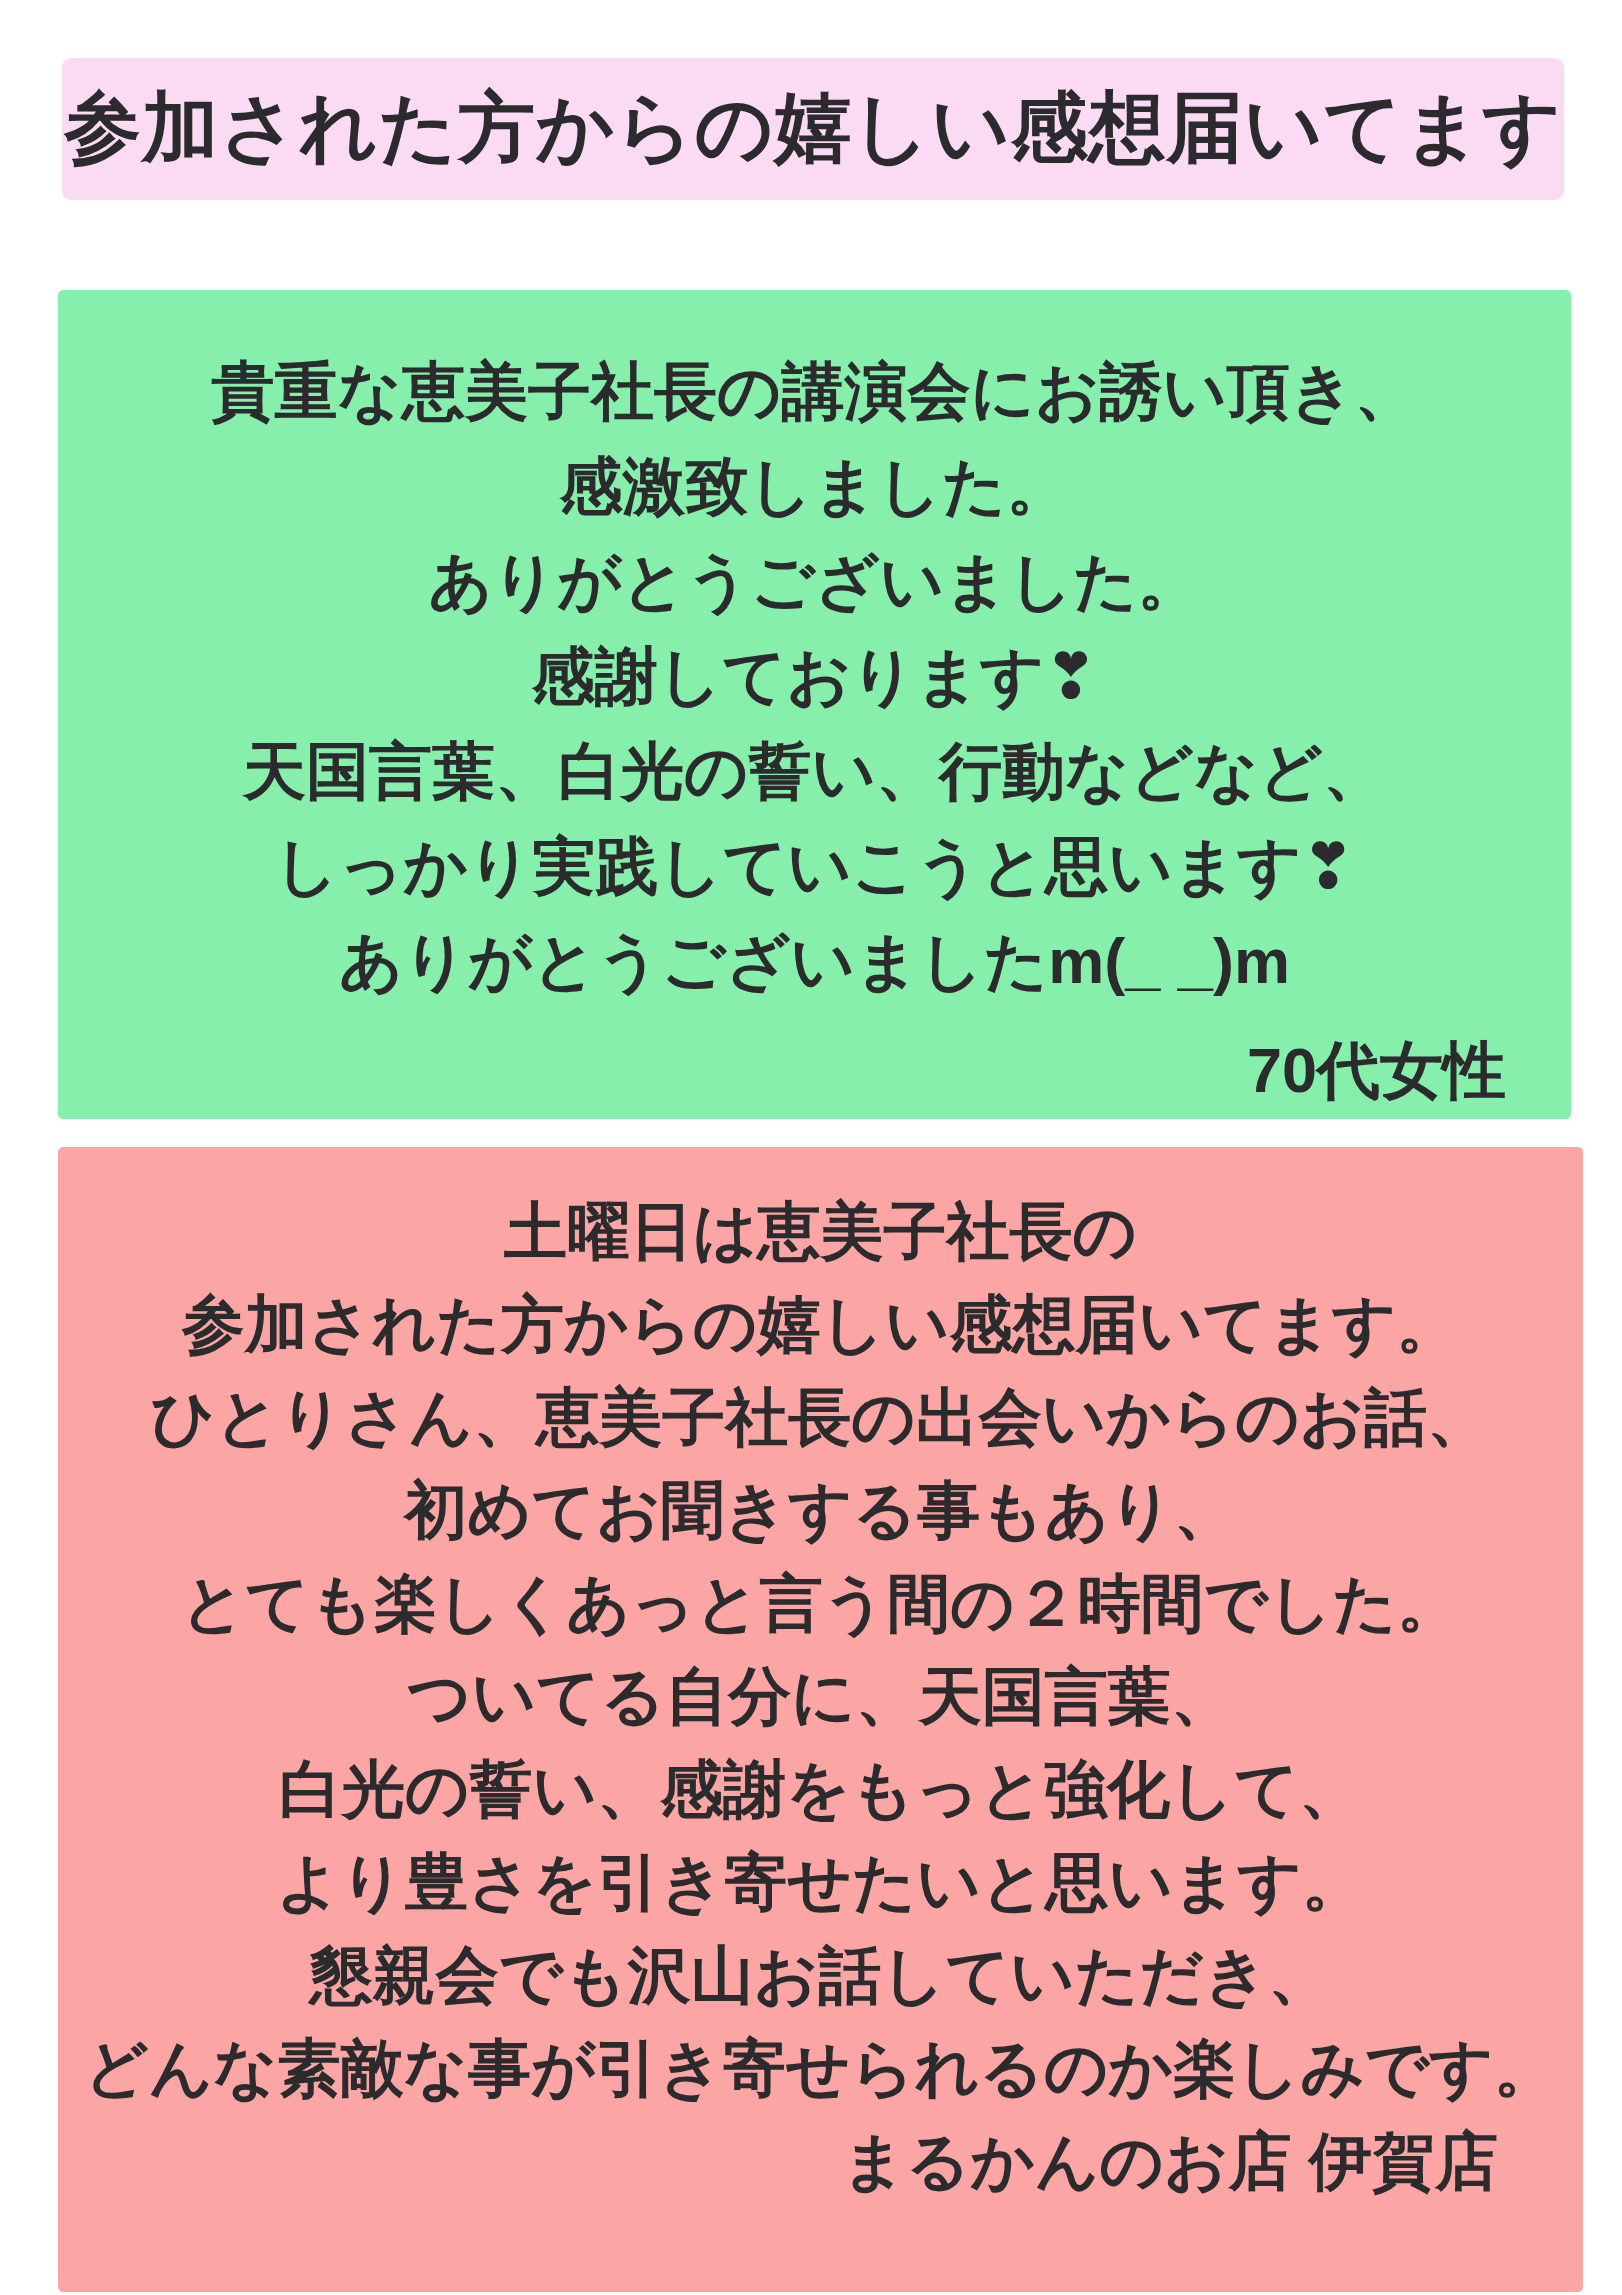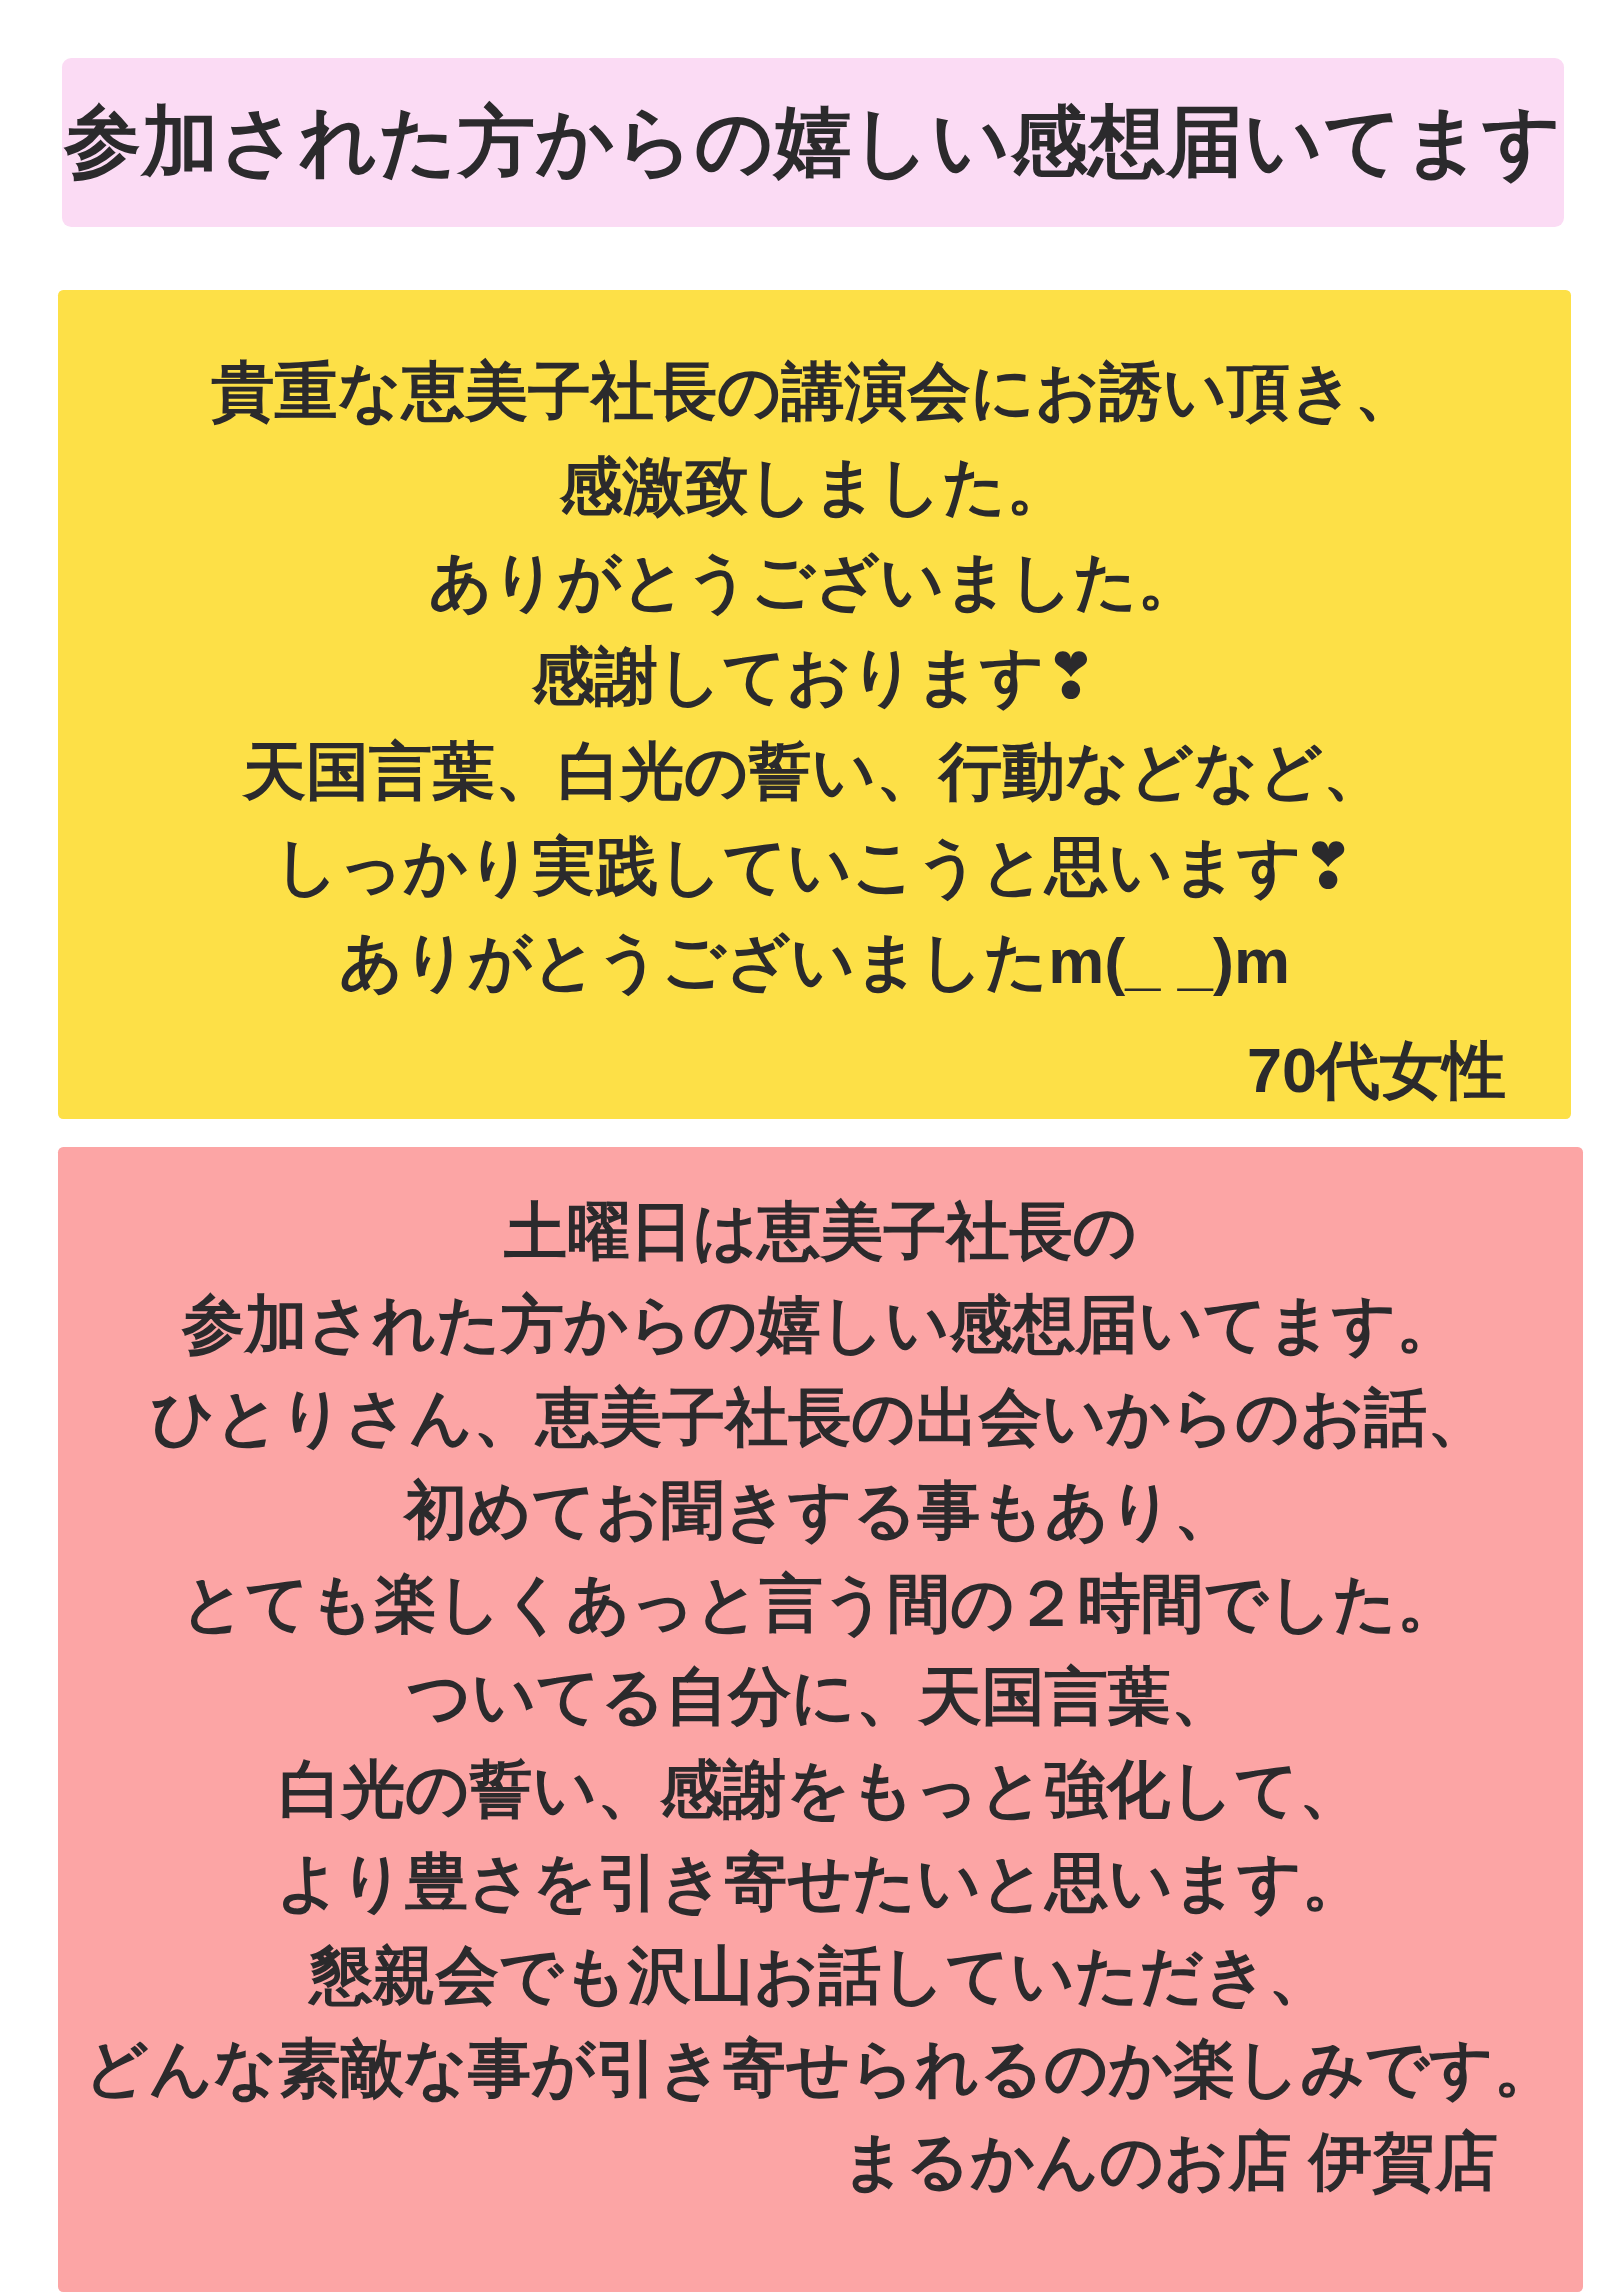--- a/index.html
+++ b/index.html
@@ -12,21 +12,21 @@
     background: #ffffff;
     position: relative;
     overflow: hidden;
     font-family: "Liberation Sans", "DejaVu Sans", sans-serif;
   }
   .banner {
     position: absolute;
     left: 62px;
     top: 58px;
     width: 1502px;
-    height: 169px;
+    height: 142px;
     background: #fbdbf4;
     border-radius: 9.2px;
     display: flex;
     align-items: center;
     justify-content: center;
   }
   .banner-title {
     font-size: 77px;
     font-weight: bold;
     color: #2b2a2c;
@@ -36,21 +36,21 @@
   .note {
     position: absolute;
     box-sizing: border-box;
     border-radius: 5.2px;
   }
   .note-1 {
     left: 58px;
     top: 290px;
     width: 1513px;
     height: 829px;
-    background: #fde047;
+    background: #86efac;
     padding-top: 54px;
   }
   .note-2 {
     left: 58px;
     top: 1147px;
     width: 1525px;
     height: 1145px;
     background: #fca5a5;
     padding-top: 38px;
   }

